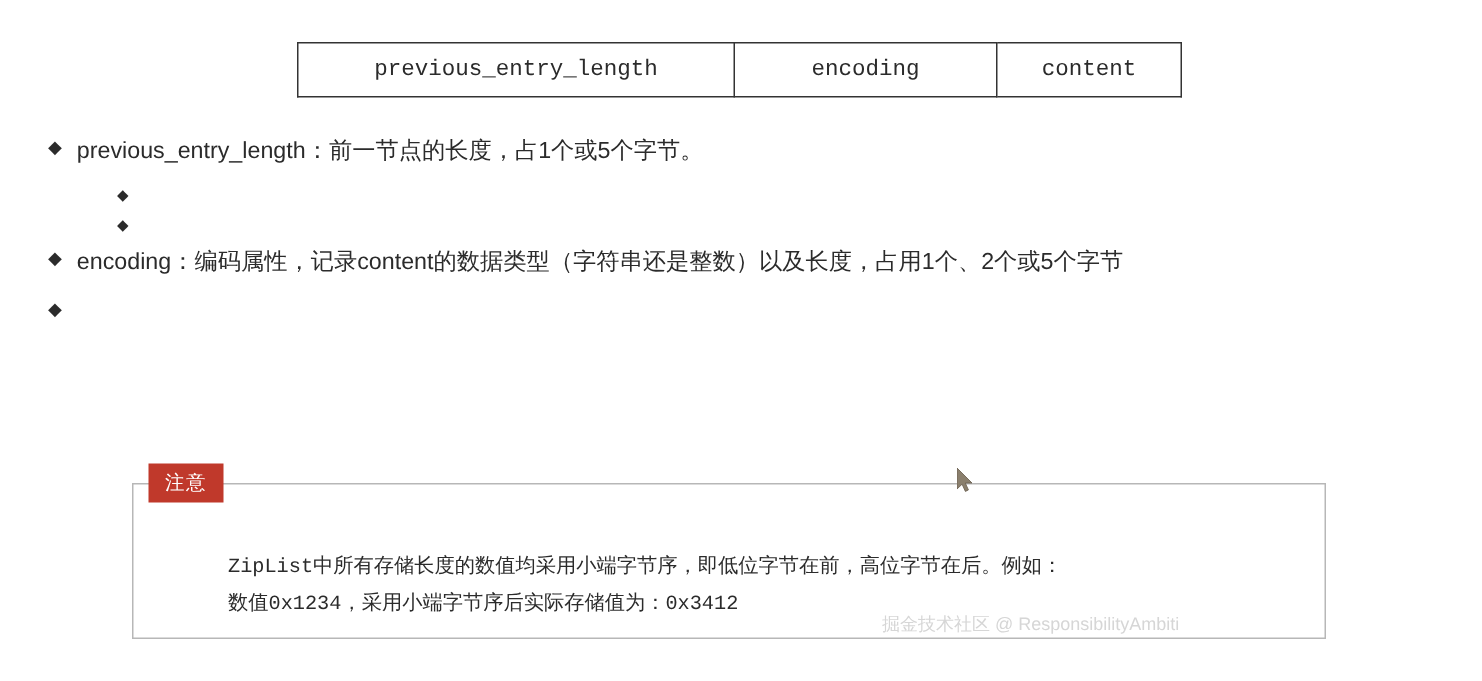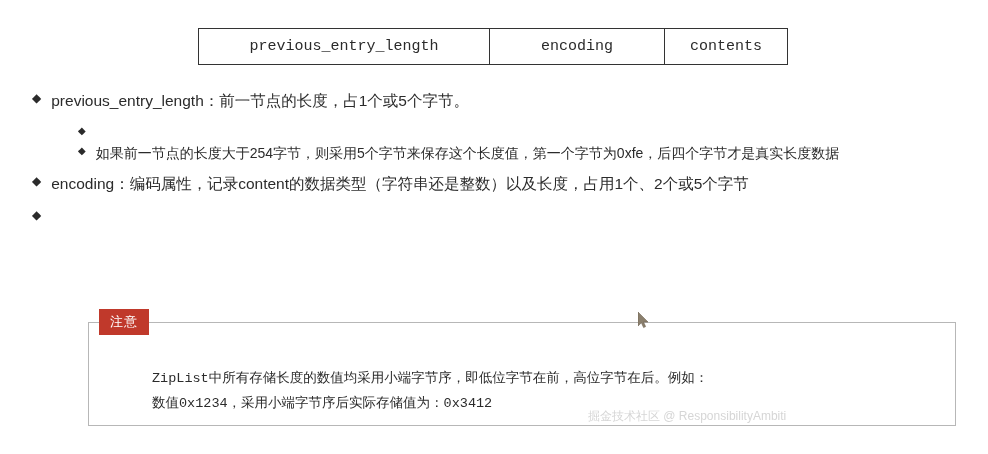--- a/index.html
+++ b/index.html
@@ -81,21 +81,21 @@
     font-size: 12px;
     transform: translateY(2px);
   }
   .b-row.lvl2 .diamond { font-size: 10px; }
 
   
   .note {
     position: absolute;
     left: 88px;
     top: 322px;
-    width: 868px;
+    width: 796px;
     height: 104px;
     border: 1px solid #b7b7b7;
     box-sizing: border-box;
     background: #ffffff;
   }
   .note-tag {
     position: absolute;
     left: 10px;
     top: -14px;
     background: #c0392b;
@@ -140,37 +140,36 @@
 
 <div class="page">
 
 
   <div class="struct-wrap">
     <table class="struct-table">
       <tbody>
           <tr>
         <td class="c0">previous_entry_length</td>
         <td class="c1">encoding</td>
-        <td class="c2">contents</td>
+        <td class="c2">content</td>
       </tr>
     </tbody>
       </table>
   </div>
 
   <div class="bullets">
     <div class="b-row lvl1">
       <span class="diamond">◆</span>
       <span class="b-text">previous_entry_length：前一节点的长度，占1个或5个字节。</span>
     </div>
     <div class="b-row lvl2">
       <span class="diamond">◆</span>
     </div>
     <div class="b-row lvl2">
       <span class="diamond">◆</span>
-      <span class="b-text">如果前一节点的长度大于254字节，则采用5个字节来保存这个长度值，第一个字节为0xfe，后四个字节才是真实长度数据</span>
     </div>
     <div class="b-row lvl1">
       <span class="diamond">◆</span>
       <span class="b-text">encoding：编码属性，记录content的数据类型（字符串还是整数）以及长度，占用1个、2个或5个字节</span>
     </div>
     <div class="b-row lvl1">
       <span class="diamond">◆</span>
     </div>
   </div>
 

